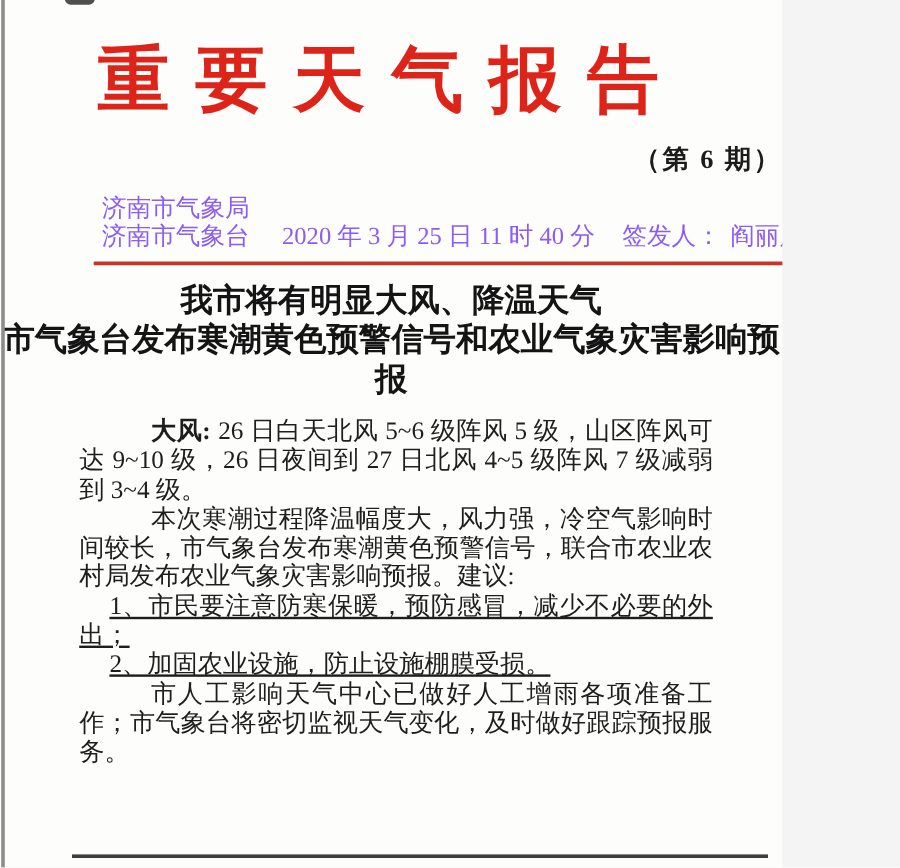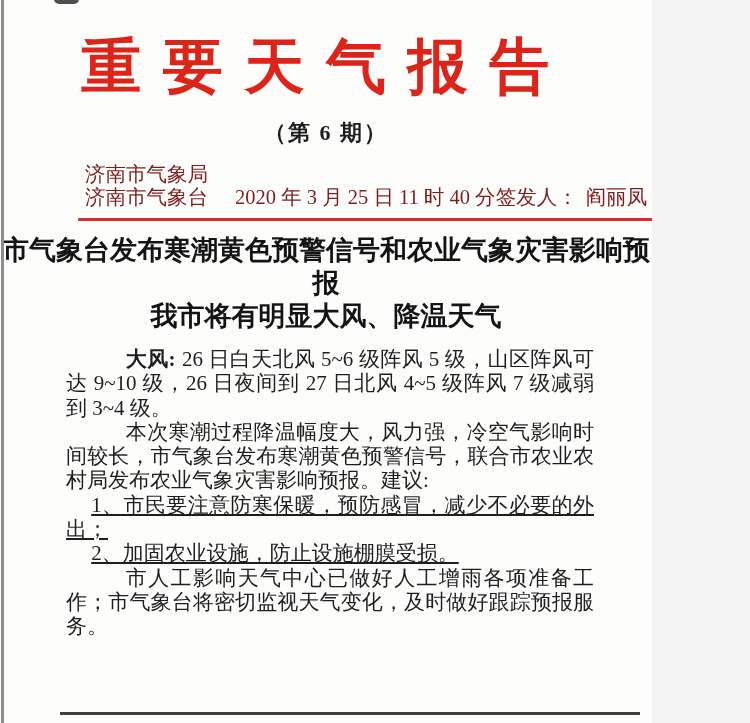--- a/index.html
+++ b/index.html
@@ -51,35 +51,35 @@
     text-align: center;
     font-size: 60px;
     font-weight: bold;
     letter-spacing: 0.36em;
     color: var(--title-red, #de2318);
     line-height: 1.1;
     white-space: nowrap;
   }
   .issue-no {
     margin-top: 18px;
-    text-align: center;
+    text-align: right;
     font-size: 22px;
     font-weight: bold;
     letter-spacing: 2px;
     color: #1c1c1c;
   }
   .agency-block {
     margin: 15px 0 0 85px;
     font-size: 20.5px;
     line-height: 22.5px;
-    color: #7f1d1d;
+    color: #8b5cf6;
     white-space: nowrap;
   }
   .agency-line2 .datetime { margin-left: 27px; }
-  .agency-line2 .signer-label { }
+  .agency-line2 .signer-label { margin-left: 23px; }
   .agency-line2 .signer-name { margin-left: 8px; }
   .red-divider {
     margin: 10px 0 0 78px;
     width: 614px; height: 3px;
     background: var(--divider-red, #cd3226);
     border-radius: 1px;
   }
   .subject {
     margin-top: 13px;
     text-align: center;
@@ -118,22 +118,22 @@
   <div class="agency-block">
     <div class="agency-line1">济南市气象局</div>
     <div class="agency-line2">
       <span>济南市气象台</span><span class="datetime">2020 年 3 月 25 日 11 时 40 分</span><span class="signer-label">签发人：</span><span class="signer-name">阎丽凤</span>
     </div>
   </div>
 
   <div class="red-divider"></div>
 
   <div class="subject">
+    <div>我市将有明显大风、降温天气</div>
     <div>市气象台发布寒潮黄色预警信号和农业气象灾害影响预报</div>
-    <div>我市将有明显大风、降温天气</div>
   </div>
 
   <div class="body-text">
     <p class="para"><span class="para-label">大风:</span><span>26 日白天北风 5~6 级阵风 5 级，山区阵风可达 9~10 级，26 日夜间到 27 日北风 4~5 级阵风 7 级减弱到 3~4 级。</span></p>
     <p class="para"><span>本次寒潮过程降温幅度大，风力强，冷空气影响时间较长，市气象台发布寒潮黄色预警信号，联合市农业农村局发布农业气象灾害影响预报。建议:</span></p>
     <p class="list-item"><span>1、市民要注意防寒保暖，预防感冒，减少不必要的外出；</span></p>
     <p class="list-item"><span>2、加固农业设施，防止设施棚膜受损。</span></p>
     <p class="para"><span>市人工影响天气中心已做好人工增雨各项准备工作；市气象台将密切监视天气变化，及时做好跟踪预报服务。</span></p>
   </div>
 

